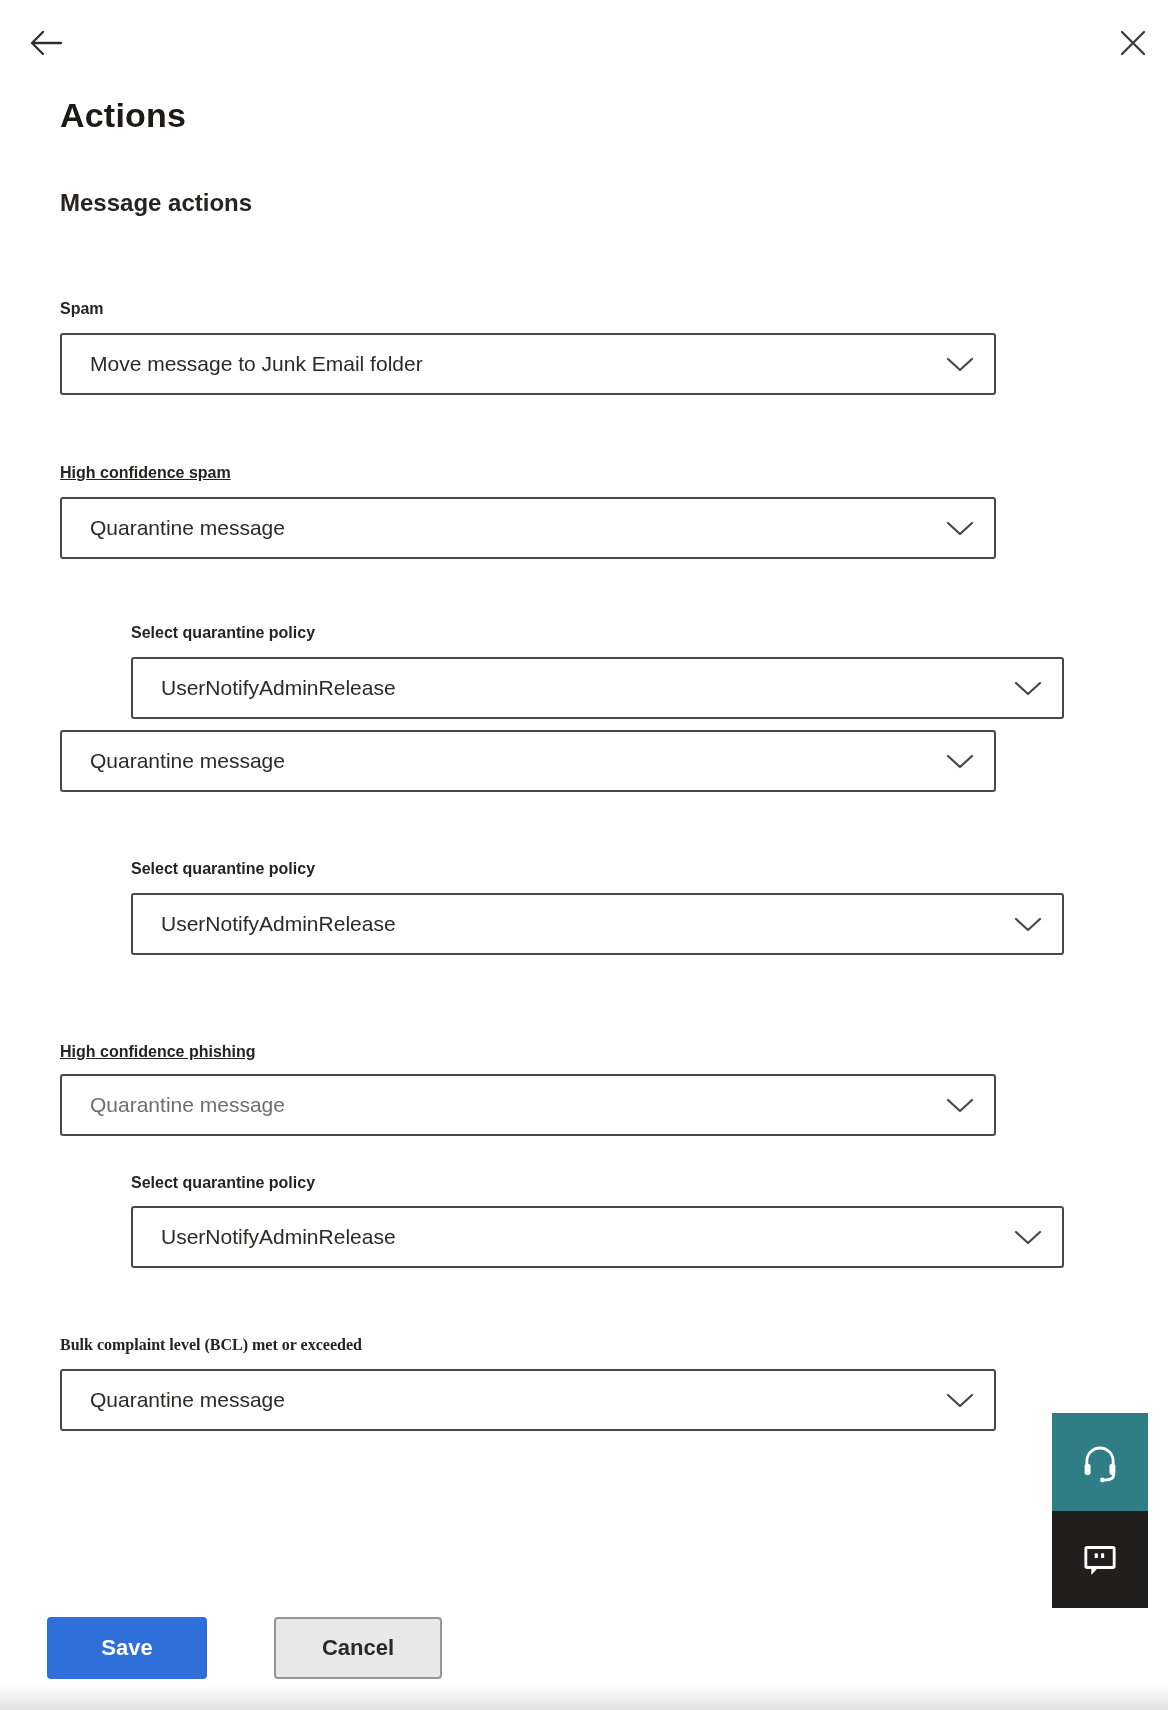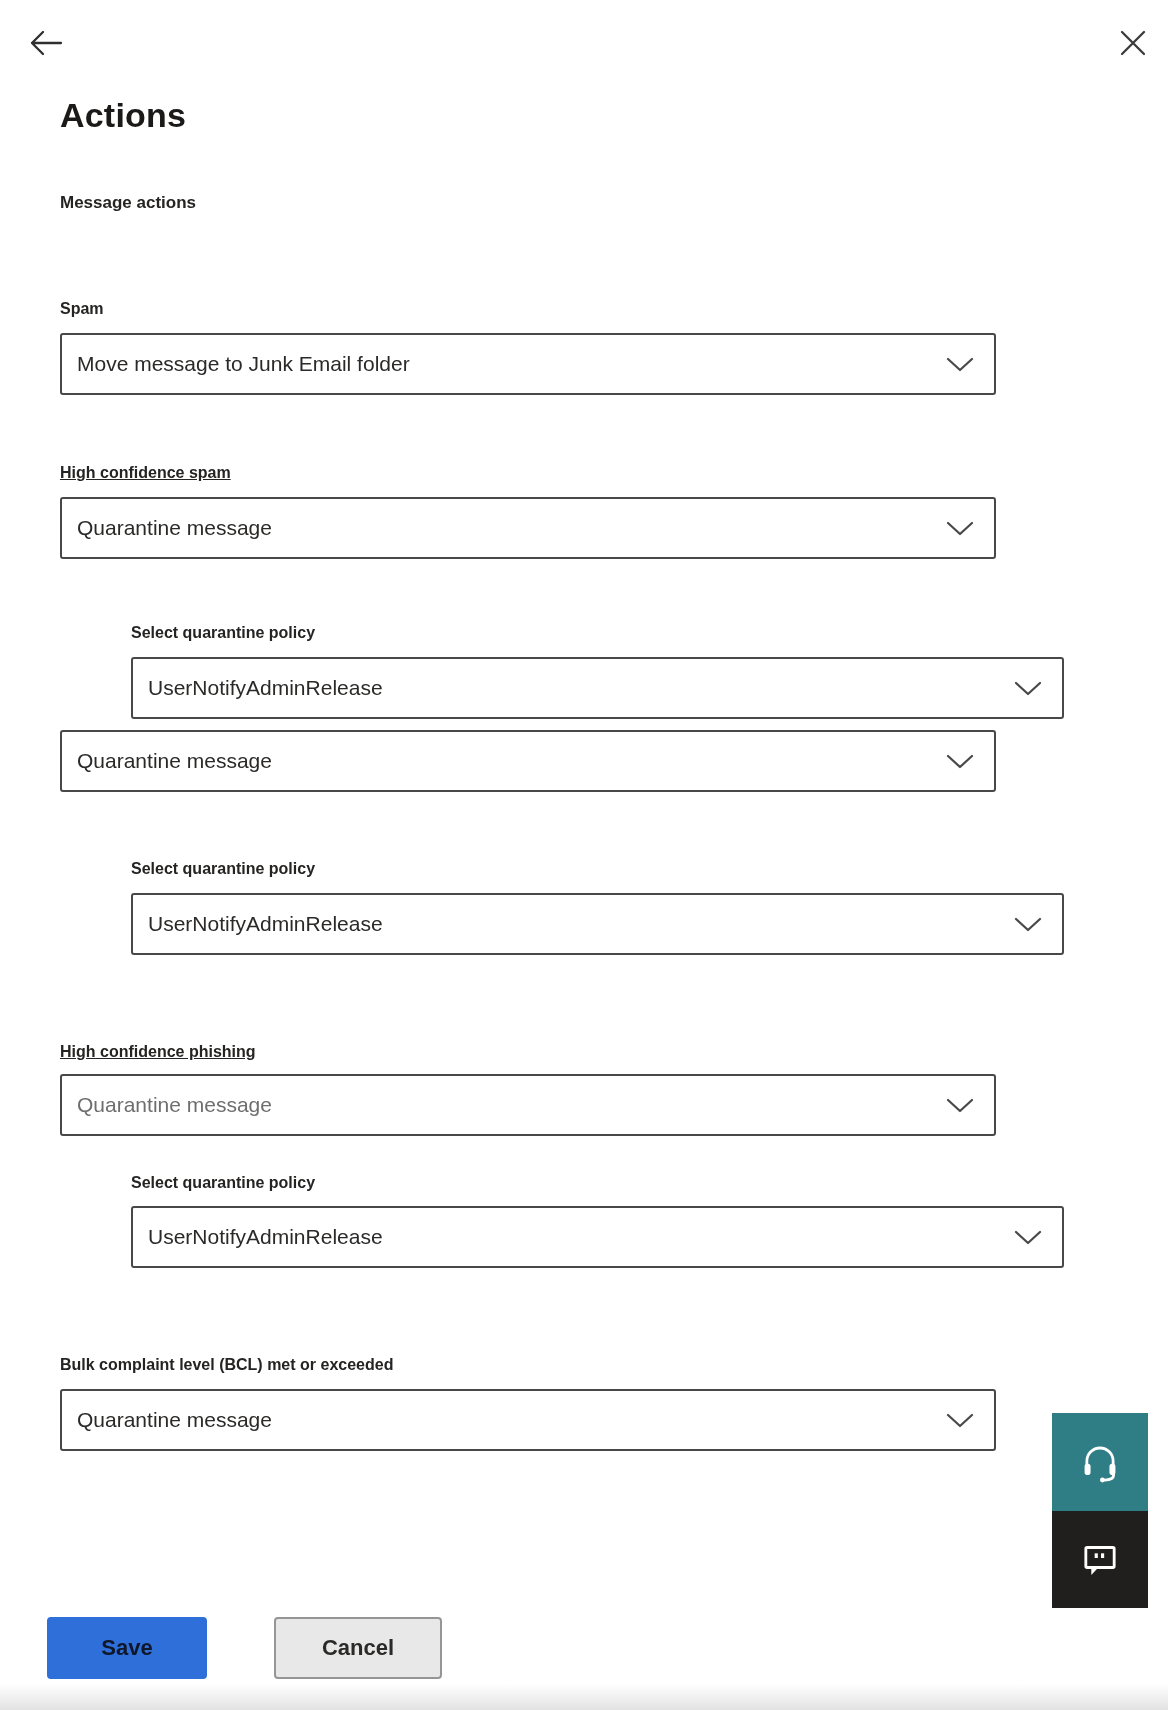--- a/index.html
+++ b/index.html
@@ -7,51 +7,51 @@
   body { font-family:"Liberation Sans", sans-serif; color:#252423; }
   .panel { position:relative; width:1168px; height:1710px; background:#fff; overflow:hidden; }
 
   .nav-btn { position:absolute; background:none; border:none; cursor:pointer; padding:0; line-height:0; }
   .nav-back { left:29px; top:28px; }
   .nav-close { left:1120px; top:30px; }
 
   .content { position:absolute; left:60px; top:0; width:1060px; }
 
   h1.title { margin-top:96px; font-size:34px; line-height:38px; font-weight:700; color:#1b1a19; letter-spacing:.2px; }
-  .section-title { margin-top:56px; font-size:17px; line-height:26px; font-weight:600; color:#252423; }
+  .section-title { margin-top:56px; font-size:24px; line-height:26px; font-weight:600; color:#252423; }
 
   .field-label { font-size:16px; line-height:26px; font-weight:600; color:#252423; }
   .combo { position:relative; display:flex; align-items:center; width:936px; height:62px;
-           border:2px solid #4a4846; border-radius:3px; background:#fff; padding:0 56px 0 15px; cursor:pointer; }
+           border:2px solid #4a4846; border-radius:3px; background:#fff; padding:0 56px 0 28px; cursor:pointer; }
   .combo-value { font-size:21px; color:#2b2a29; font-weight:400; white-space:nowrap; overflow:hidden; }
   .combo.disabled .combo-value { color:#6e6e6e; }
   .chev { position:absolute; right:20px; top:50%; margin-top:-7px; }
 
   .indent { margin-left:71px; }
   .indent .combo { width:933px; }
 
   .mt-spam-label { margin-top:80px; }
   .mt-combo { margin-top:11px; }
   .mt-hcs-label { margin-top:65px;text-decoration:underline; }
   .mt-sqp1-label { margin-top:61px; }
   .mt-phishing-label { margin-top:68px; }
   .mt-sqp2-label { margin-top:64px; }
   .mt-hcp-label { margin-top:84px;text-decoration:underline; }
   .mt-hcp-combo { margin-top:9px; }
   .note { margin-top:46px; width:965px; height:66px; overflow:hidden;
           font-size:21px; line-height:33px; color:#2b2a29; white-space:pre-line; }
   .mt-sqp3-label { margin-top:34px; }
   .mt-sqp3-combo { margin-top:10px; }
-  .mt-bcl-label { margin-top:84px; }
+  .mt-bcl-label { margin-top:64px;font-family:Liberation Serif, serif; }
 
   .footer { position:absolute; left:0; top:1585px; width:1168px; height:125px; background:#fff; }
   .footer-buttons { padding:32px 0 0 47px; display:flex; gap:23px; }
   .btn { height:62px; border-radius:4px; font-family:"Liberation Sans", sans-serif;
          font-size:22px; font-weight:600; cursor:pointer; }
-  .btn-save { width:160px; background:#2e6fd9; border:2px solid #2e6fd9; color:#0f172a; }
+  .btn-save { width:160px; background:#2e6fd9; border:2px solid #2e6fd9; color:#ffffff; }
   .btn-cancel { width:168px; background:#e8e8e8; border:2px solid #979593; color:#2b2a29;margin-left:44px; }
   .footer-shade { position:absolute; left:0; bottom:0; width:1168px; height:26px;
                   background:linear-gradient(#ffffff, #e2e2e2); }
 
   .help-btn { position:absolute; left:1052px; width:96px; border:none; cursor:pointer;
               display:flex; align-items:center; justify-content:center; padding:0; }
   .help-contact { top:1413px; height:98px; background:#2f7d85; }
   .help-feedback { top:1511px; height:97px; background:#201f1e; }
 </style>
 </head>

